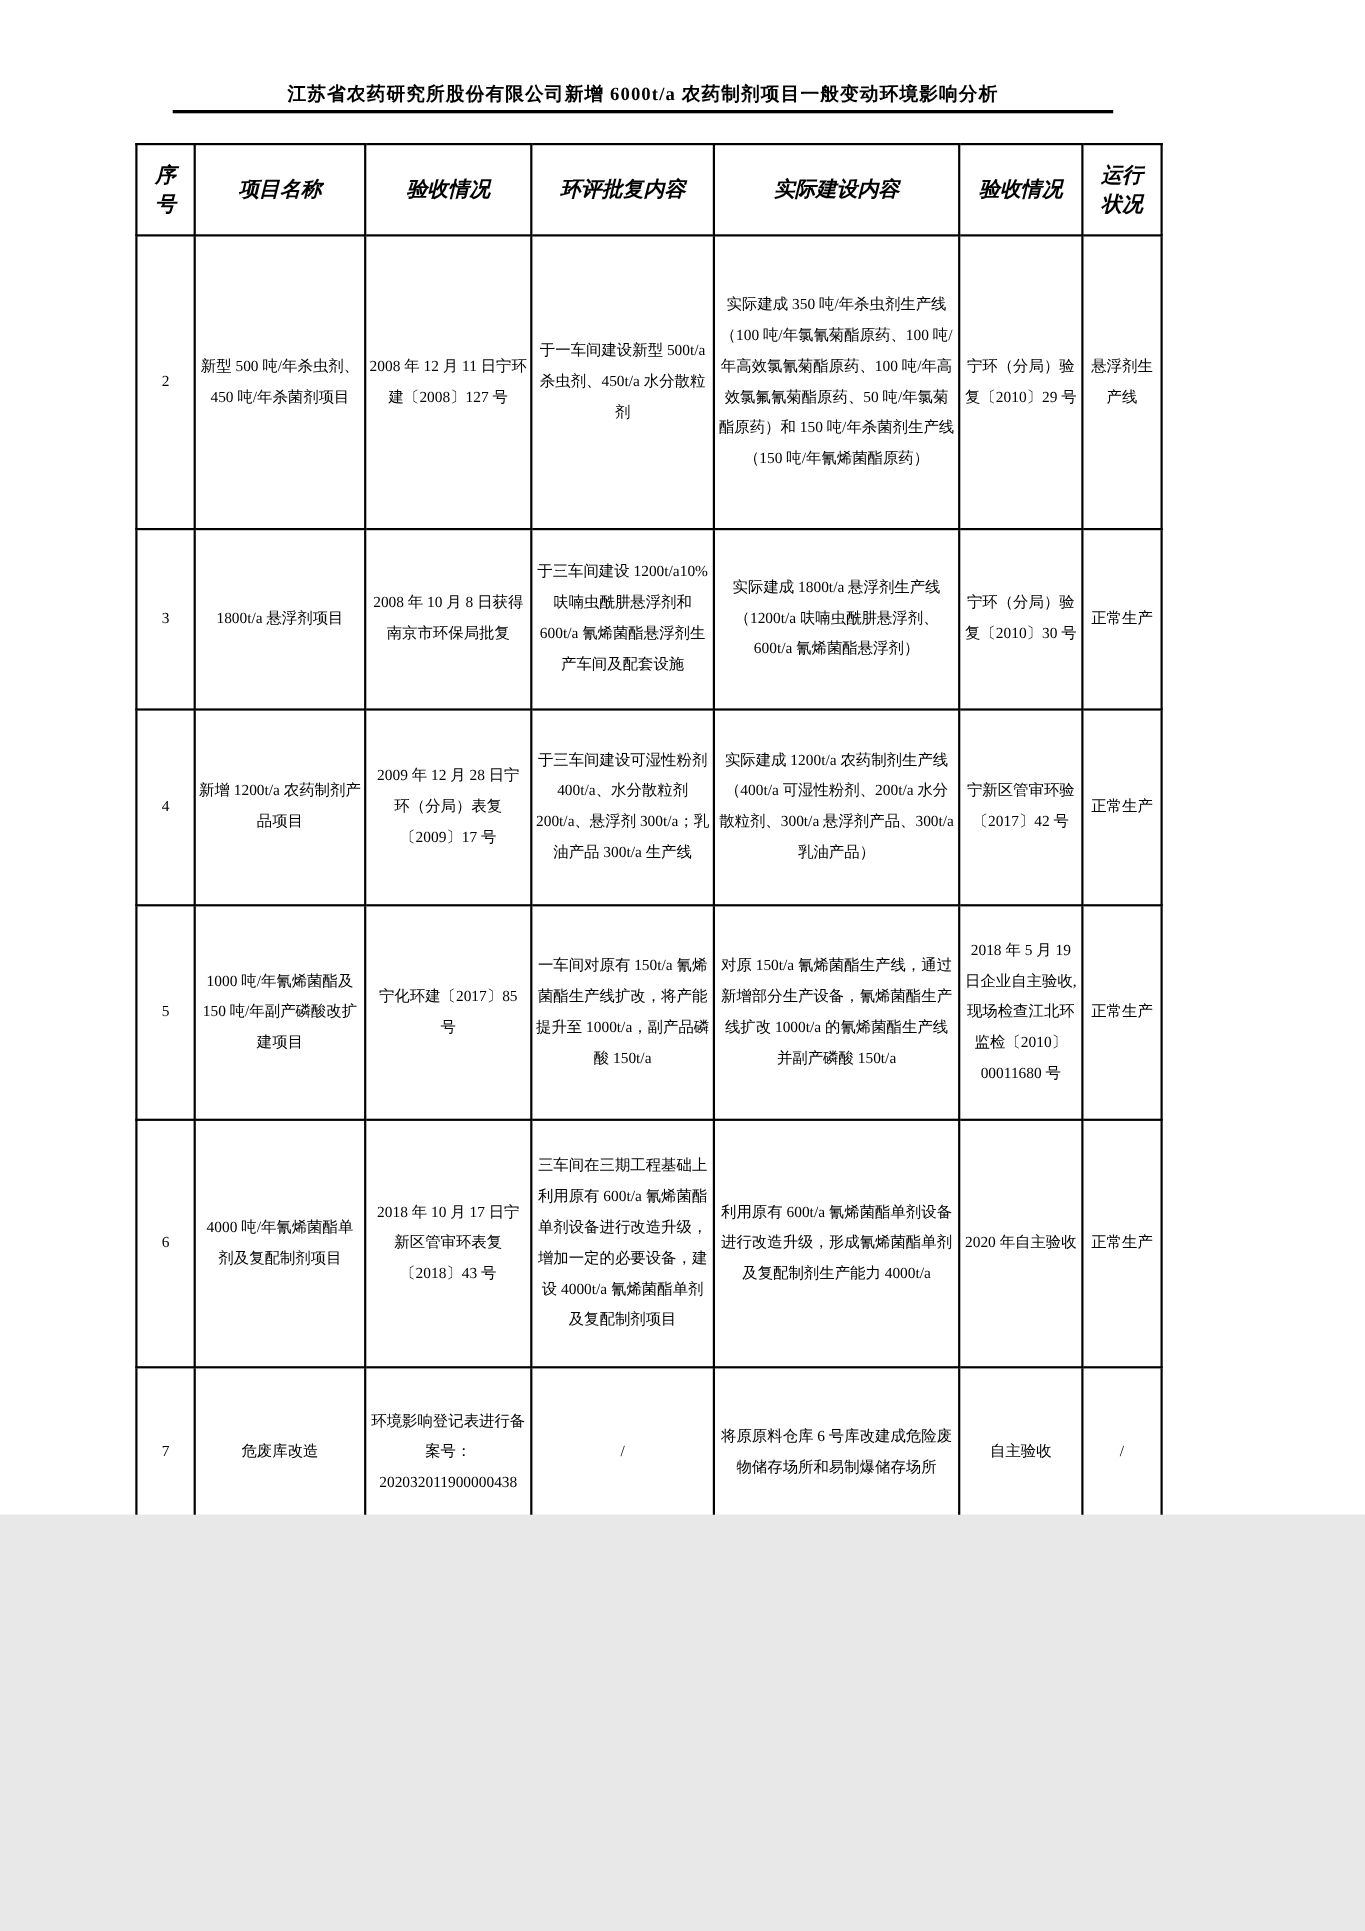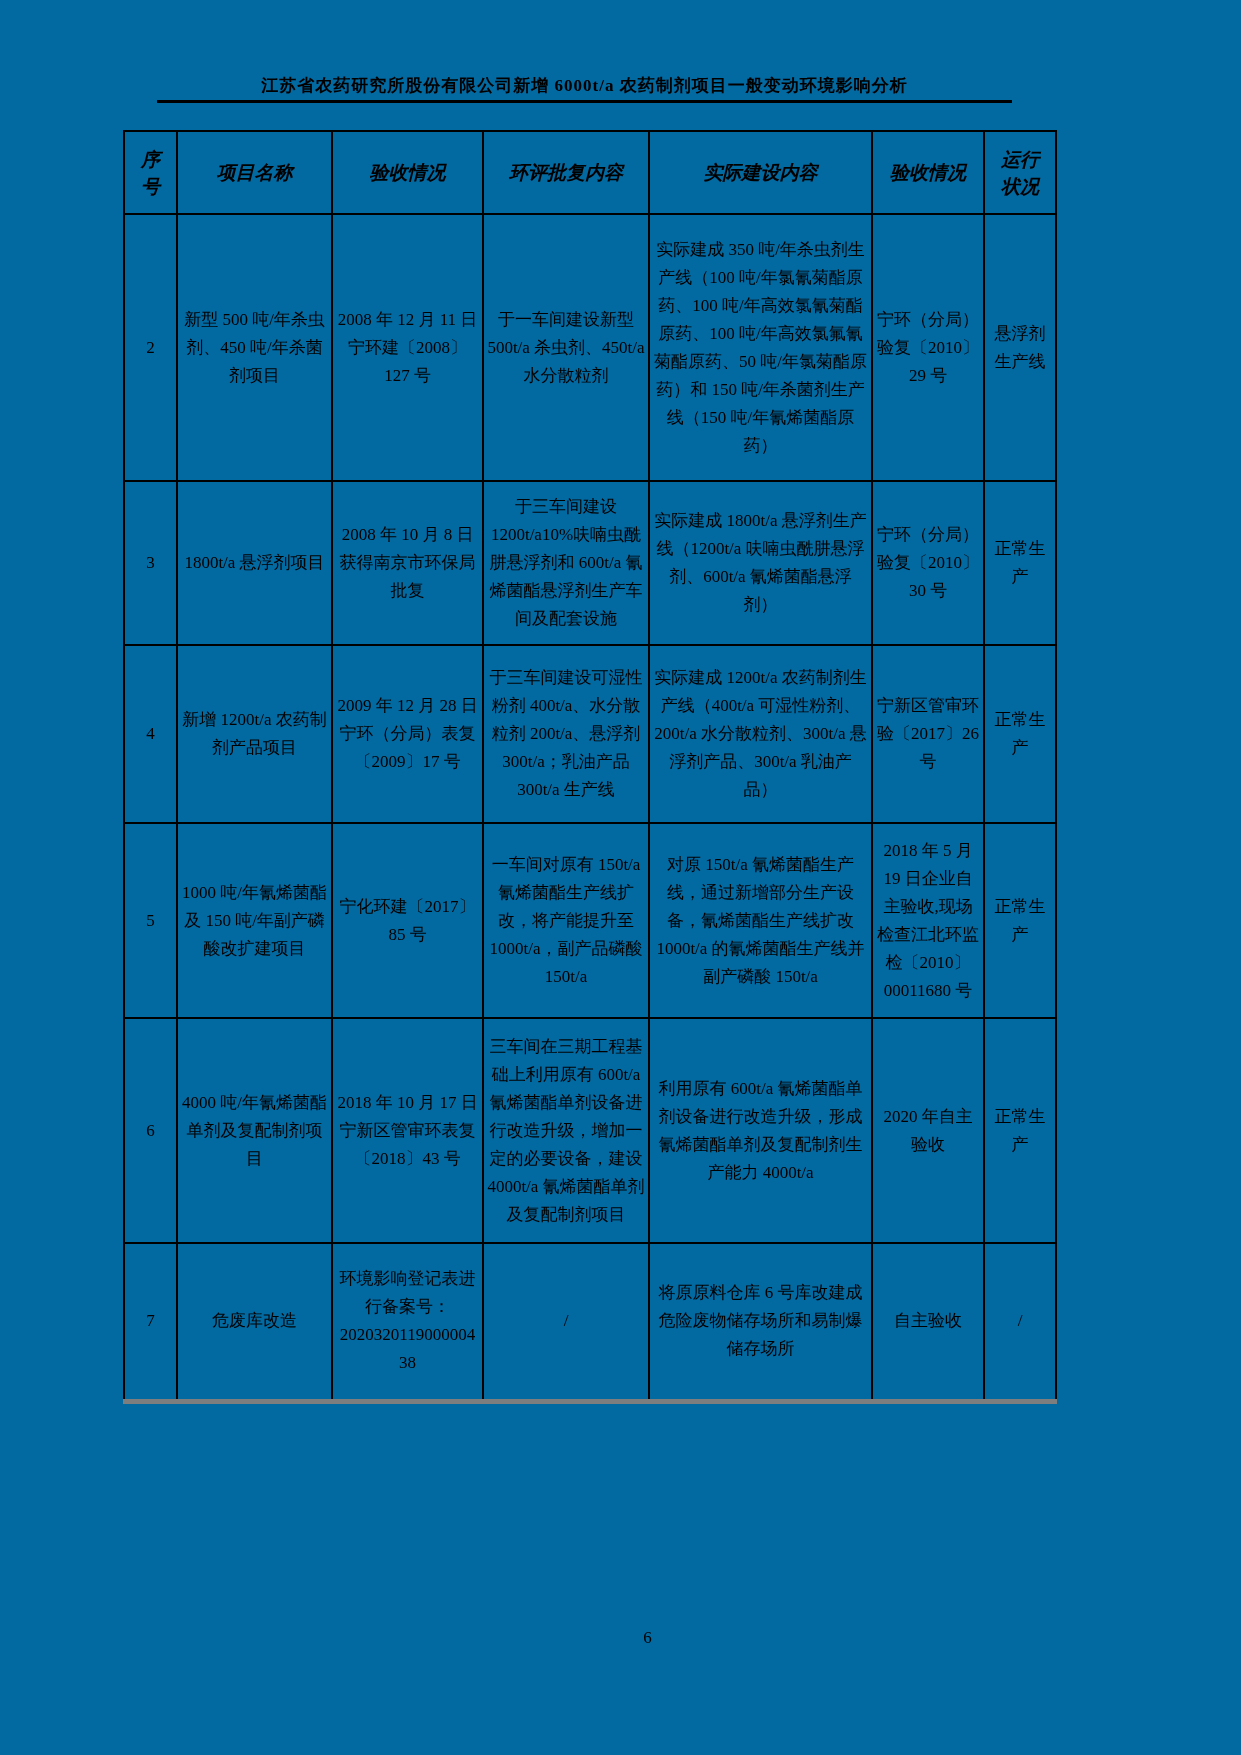--- a/index.html
+++ b/index.html
@@ -1,22 +1,22 @@
 <!DOCTYPE html>
 <html><head>
 <meta charset="utf-8">
 <style>
   * { box-sizing: border-box; }
   html, body { margin: 0; padding: 0; background: #e8e8e8; }
   .page {
     position: relative;
     width: 1241px;
-    height: 1755px;
+    height: 1377px;
     margin: 0 auto;
-    background: #0369a1;
+    background: #ffffff;
     color: #000;
     font-family: "Liberation Serif", "DejaVu Serif", serif;
   }
   .doc-title {
     position: absolute;
     top: 74px;
     left: 157px;
     width: 855px;
     text-align: center;
     font-size: 17px;
@@ -41,21 +41,21 @@
     table-layout: fixed;
   }
   .projects th, .projects td {
     border: 2px solid #000;
     text-align: center;
     vertical-align: middle;
     padding: 2px 3px;
     overflow-wrap: break-word;
   }
   .projects td {
-    font-size: 17px;
+    font-size: 14px;
     line-height: 28px;
   }
   .projects th {
     font-family: "Liberation Sans", "DejaVu Sans", sans-serif;
     font-size: 19px;
     line-height: 27px;
     font-weight: bold;
   }
   thead tr      { height: 83px; font-style: italic;  }
   tr.row-idx-0  { height: 267px; }
@@ -124,21 +124,21 @@
         <td>实际建成 1800t/a 悬浮剂生产线（1200t/a 呋喃虫酰肼悬浮剂、600t/a 氰烯菌酯悬浮剂）</td>
         <td>宁环（分局）验复〔2010〕30 号</td>
         <td>正常生产</td>
       </tr>
       <tr class="row-idx-2">
         <td>4</td>
         <td>新增 1200t/a 农药制剂产品项目</td>
         <td>2009 年 12 月 28 日宁环（分局）表复〔2009〕17 号</td>
         <td>于三车间建设可湿性粉剂 400t/a、水分散粒剂 200t/a、悬浮剂 300t/a；乳油产品 300t/a 生产线</td>
         <td>实际建成 1200t/a 农药制剂生产线（400t/a 可湿性粉剂、200t/a 水分散粒剂、300t/a 悬浮剂产品、300t/a 乳油产品）</td>
-        <td>宁新区管审环验〔2017〕26 号</td>
+        <td>宁新区管审环验〔2017〕42 号</td>
         <td>正常生产</td>
       </tr>
       <tr class="row-idx-3">
         <td>5</td>
         <td>1000 吨/年氰烯菌酯及 150 吨/年副产磷酸改扩建项目</td>
         <td>宁化环建〔2017〕85 号</td>
         <td>一车间对原有 150t/a 氰烯菌酯生产线扩改，将产能提升至 1000t/a，副产品磷酸 150t/a</td>
         <td>对原 150t/a 氰烯菌酯生产线，通过新增部分生产设备，氰烯菌酯生产线扩改 1000t/a 的氰烯菌酯生产线并副产磷酸 150t/a</td>
         <td>2018 年 5 月 19 日企业自主验收,现场检查江北环监检〔2010〕00011680 号</td>
         <td>正常生产</td>

